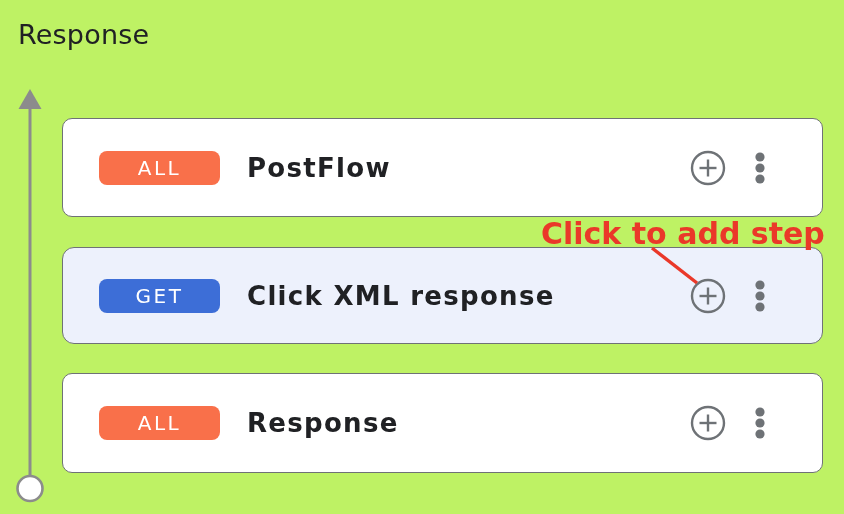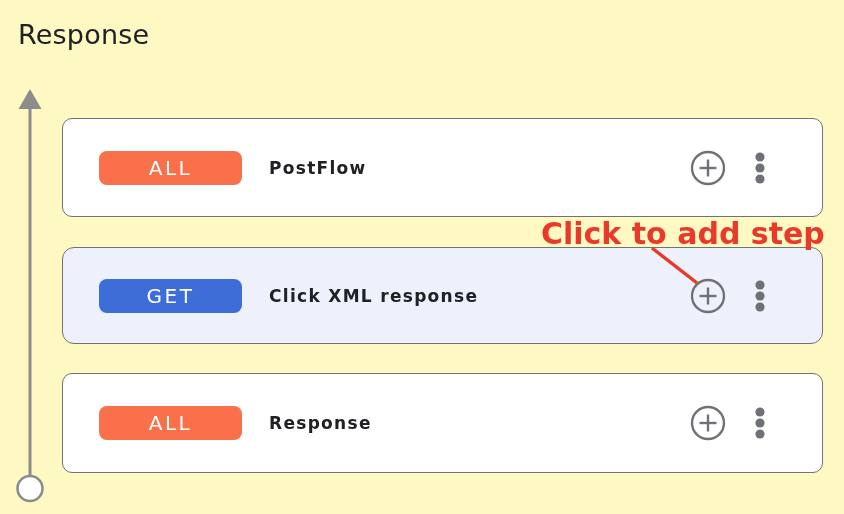--- a/index.html
+++ b/index.html
@@ -3,21 +3,21 @@
 <meta charset="utf-8">
 <style>
   * { margin: 0; padding: 0; box-sizing: border-box; }
   html, body { background: #ffffff; }
   body { font-family: "DejaVu Sans", "Liberation Sans", sans-serif; }
 
   .stage {
     position: relative;
     width: 844px;
     height: 514px;
-    background: #fef9c3;
+    background: #bef264;
     overflow: hidden;
   }
 
   .section-title {
     position: absolute;
     left: 18px;
     top: 19px;
     font-size: 27px;
     font-weight: 400;
     color: #202124;
@@ -40,35 +40,35 @@
     display: flex;
     align-items: center;
     padding: 0 56px 0 36px;
     cursor: pointer;
   }
   .card-1 { top: 118px; height: 99px; }
   .card-2 { top: 247px; height: 97px; background: #edf1fc; border-radius: 12px; }
   .card-3 { top: 373px; height: 100px; }
 
   .badge {
-    width: 143px;
+    width: 121px;
     height: 34px;
     border-radius: 8px;
     color: #ffffff;
     font-size: 20px;
     letter-spacing: 2.5px;
     display: flex;
     align-items: center;
     justify-content: center;
     flex: none;
   }
 
   .card-name {
     margin-left: 27px;
-    font-size: 17px;
+    font-size: 26px;
     font-weight: bold;
     letter-spacing: 1.3px;
     color: #202124;
     white-space: nowrap;
   }
 
   .spacer { flex: 1 1 auto; }
 
   .icon-btn {
     background: none;

